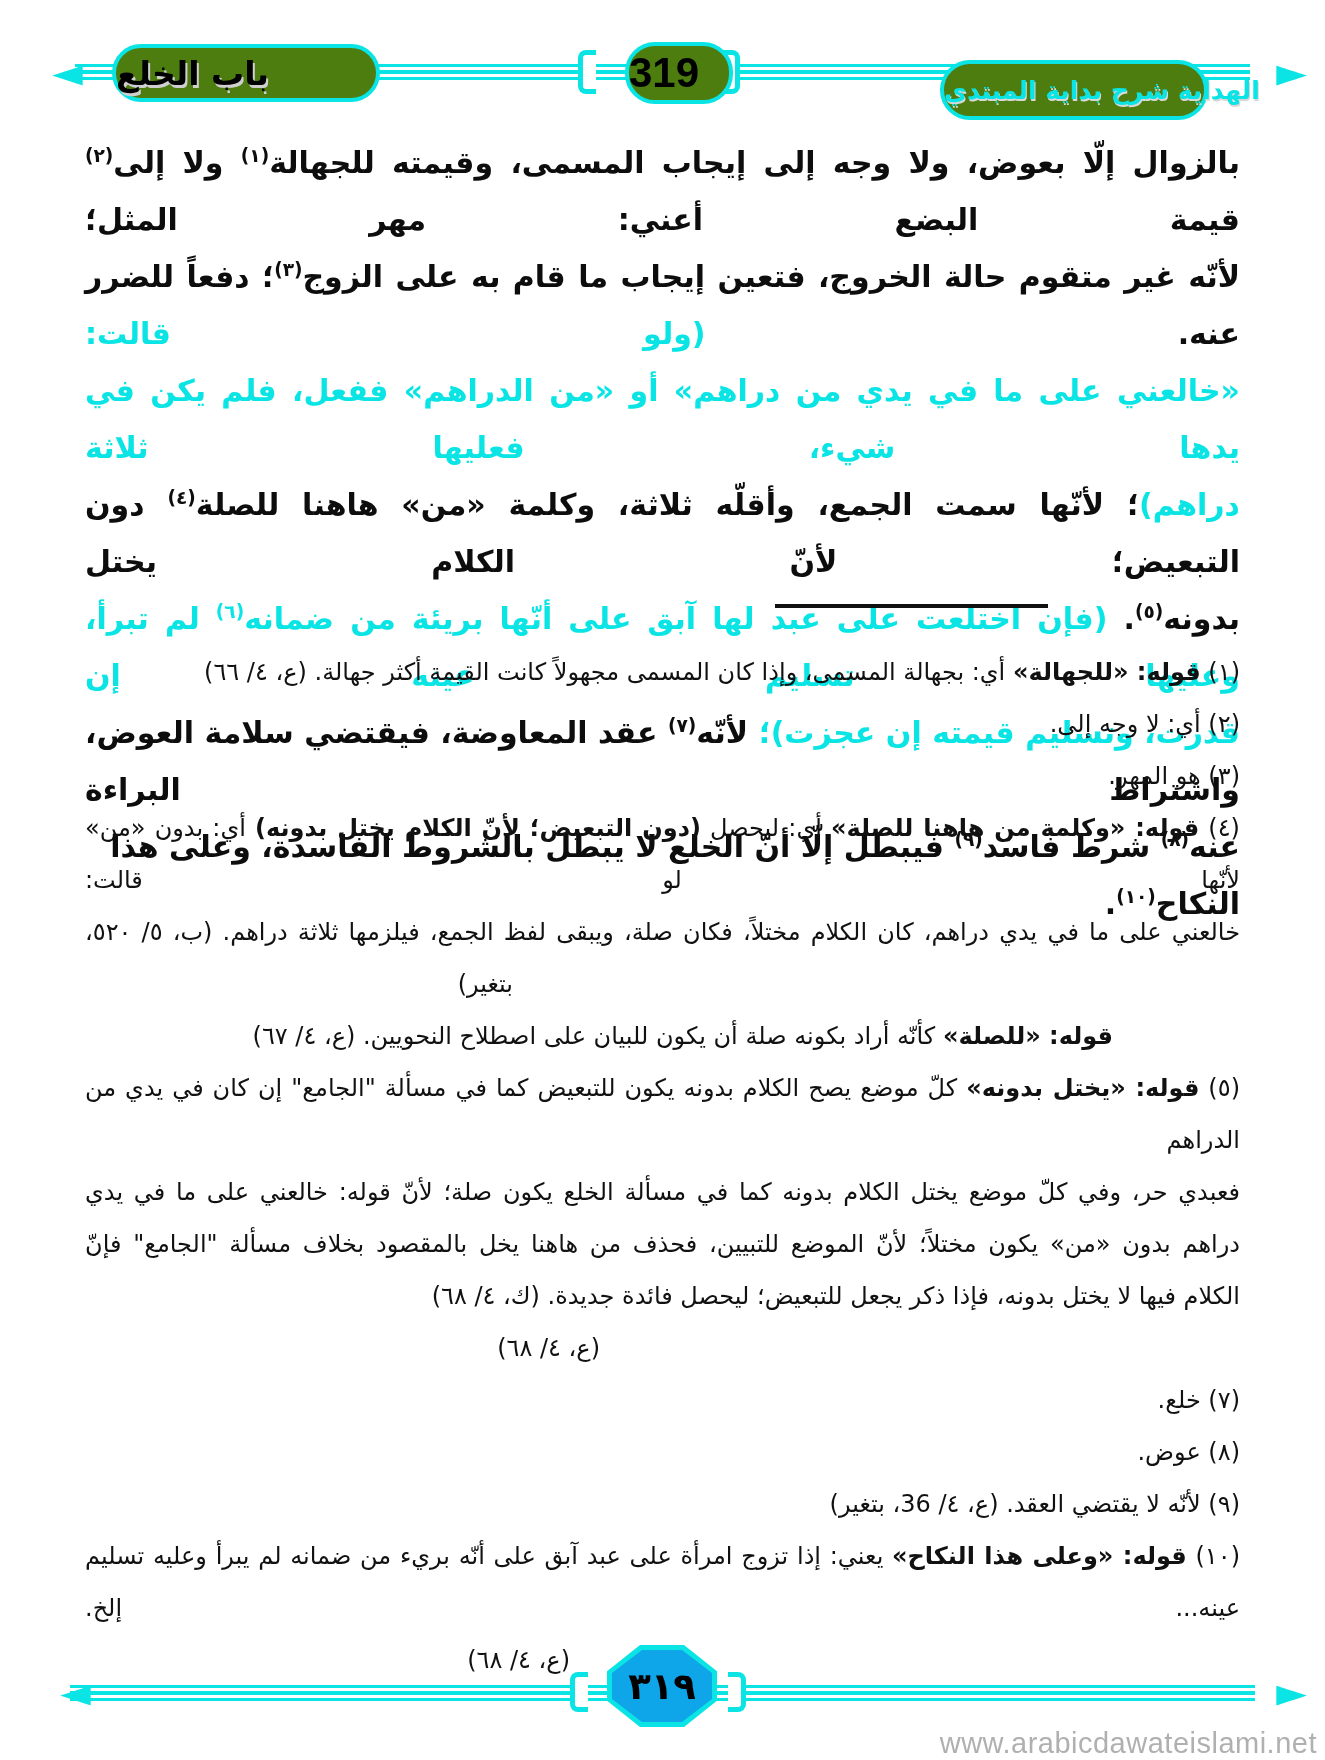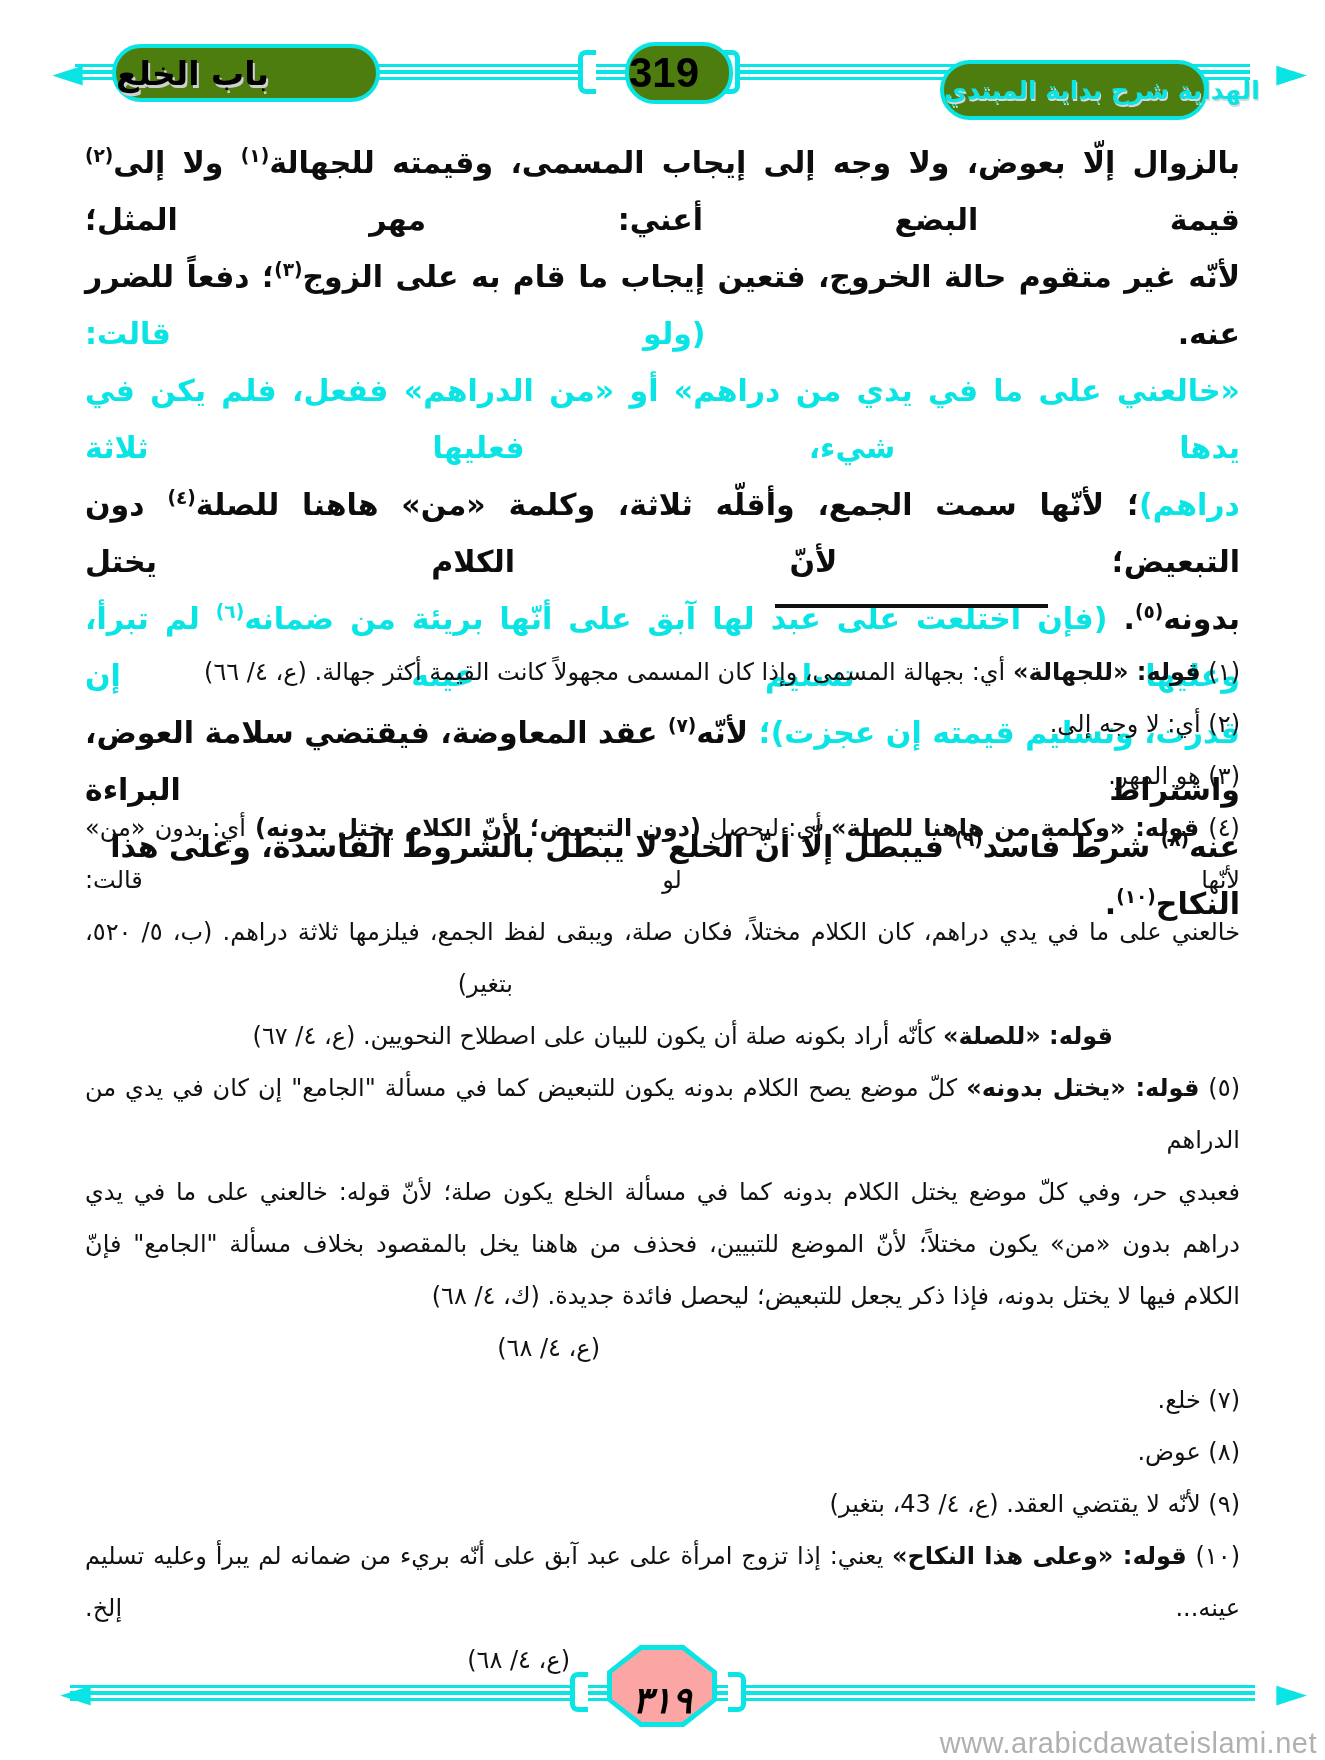--- a/index.html
+++ b/index.html
@@ -45,23 +45,23 @@
   }
   .coupler.open-right{border-right:none;border-radius:8px 0 0 8px;}
   .coupler.open-left{border-left:none;border-radius:0 8px 8px 0;}
   
   .octagon{
     position:absolute;left:607px;top:1645px;width:110px;height:82px;
     background:var(--accent-cyan);
     clip-path:polygon(30% 0,70% 0,100% 32%,100% 68%,70% 100%,30% 100%,0 68%,0 32%);
   }
   .octin{
-    position:absolute;left:5px;top:5px;right:5px;bottom:5px;background:#fca5a5;
+    position:absolute;left:5px;top:5px;right:5px;bottom:5px;background:#0ea5e9;
     clip-path:polygon(30% 0,70% 0,100% 32%,100% 68%,70% 100%,30% 100%,0 68%,0 32%);
-    display:flex;align-items:flex-end;justify-content:center;font-style:italic;
+    display:flex;align-items:center;justify-content:center;
   }
   .octin span{font-size:37px;font-weight:bold;color:#000;}
   .url{
     position:absolute;right:8px;top:1727px;
     font-family:"Liberation Sans",sans-serif;font-size:29px;color:var(--url-gray);
     letter-spacing:0.5px;
   }
   
   .main-text{
     position:absolute;top:134px;right:85px;left:85px;direction:rtl;
@@ -143,21 +143,21 @@
       <div>
         <div class="tl" style="padding-right: 640px;"><span>(ع، ٤/ ٦٨)</span></div>
       </div>
       <div>
         <div class="tl"><span>(٧) خلع.</span></div>
       </div>
       <div>
         <div class="tl"><span>(٨) عوض.</span></div>
       </div>
       <div>
-        <div class="tl"><span>(٩) لأنّه لا يقتضي العقد. (ع، ٤/ 43، بتغير)</span></div>
+        <div class="tl"><span>(٩) لأنّه لا يقتضي العقد. (ع، ٤/ 36، بتغير)</span></div>
       </div>
       <div>
         <div class="tl just"><span>(١٠) </span><span class="b">قوله: «وعلى هذا النكاح»</span><span> يعني: إذا تزوج امرأة على عبد آبق على أنّه بريء من ضمانه لم يبرأ وعليه تسليم عينه... إلخ.</span></div>
         <div class="tl" style="padding-right: 670px;"><span>(ع، ٤/ ٦٨)</span></div>
       </div>
     </section>
 
   <footer>
     <div class="band fband"></div>
     <span class="finial" style="left:60px;top:1672px;">◄</span>

